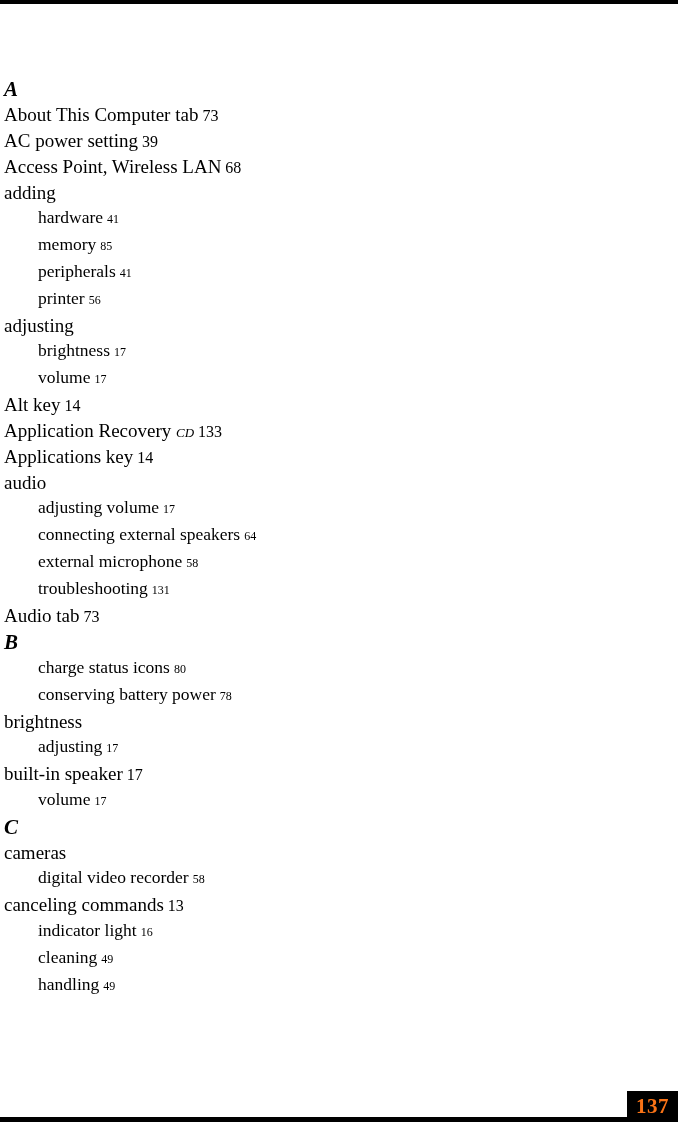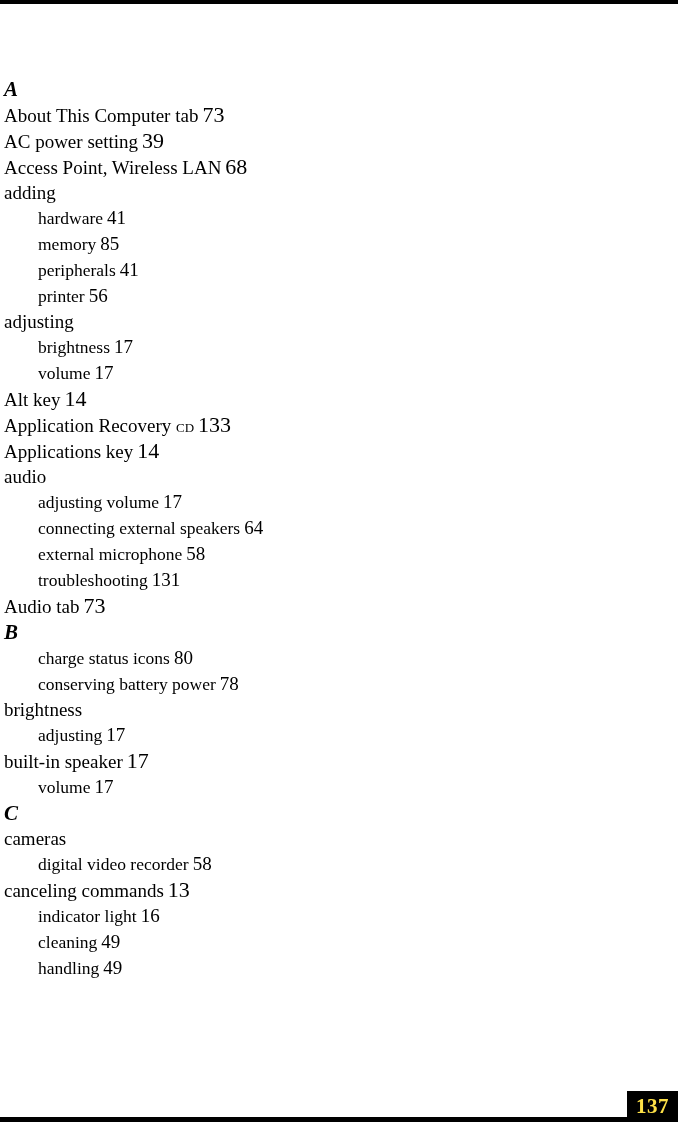--- a/index.html
+++ b/index.html
@@ -62,50 +62,51 @@
   }
 
   
   .entry-sub {
     font-size: 17.5px;
     padding-left: 34px;
   }
 
   
   .pageref {
-    font-size: 22px;
+    font-size: 16px;
     margin-left: 4px;
   }
   .entry-sub .pageref {
-    font-size: 19px;
+    font-size: 12px;
   }
 
   
   .smallcaps {
     font-variant: small-caps;
     text-transform: lowercase;
+    font-style: italic;
   }
 
   
   .footer-rule {
     position: absolute;
     left: 0;
     top: 1117px;
     width: 678px;
     height: 5px;
     background: #000000;
   }
   .folio-box {
     position: absolute;
     left: 627px;
     top: 1091px;
     width: 51px;
     height: 31px;
     background: #000000;
-    color: #fde047;
+    color: #f97316;
     font-weight: bold;
     font-size: 21px;
     line-height: 31px;
     text-align: center;
     letter-spacing: 0.5px;
     box-sizing: border-box;
   }
 </style>
 </head>
 <body>

